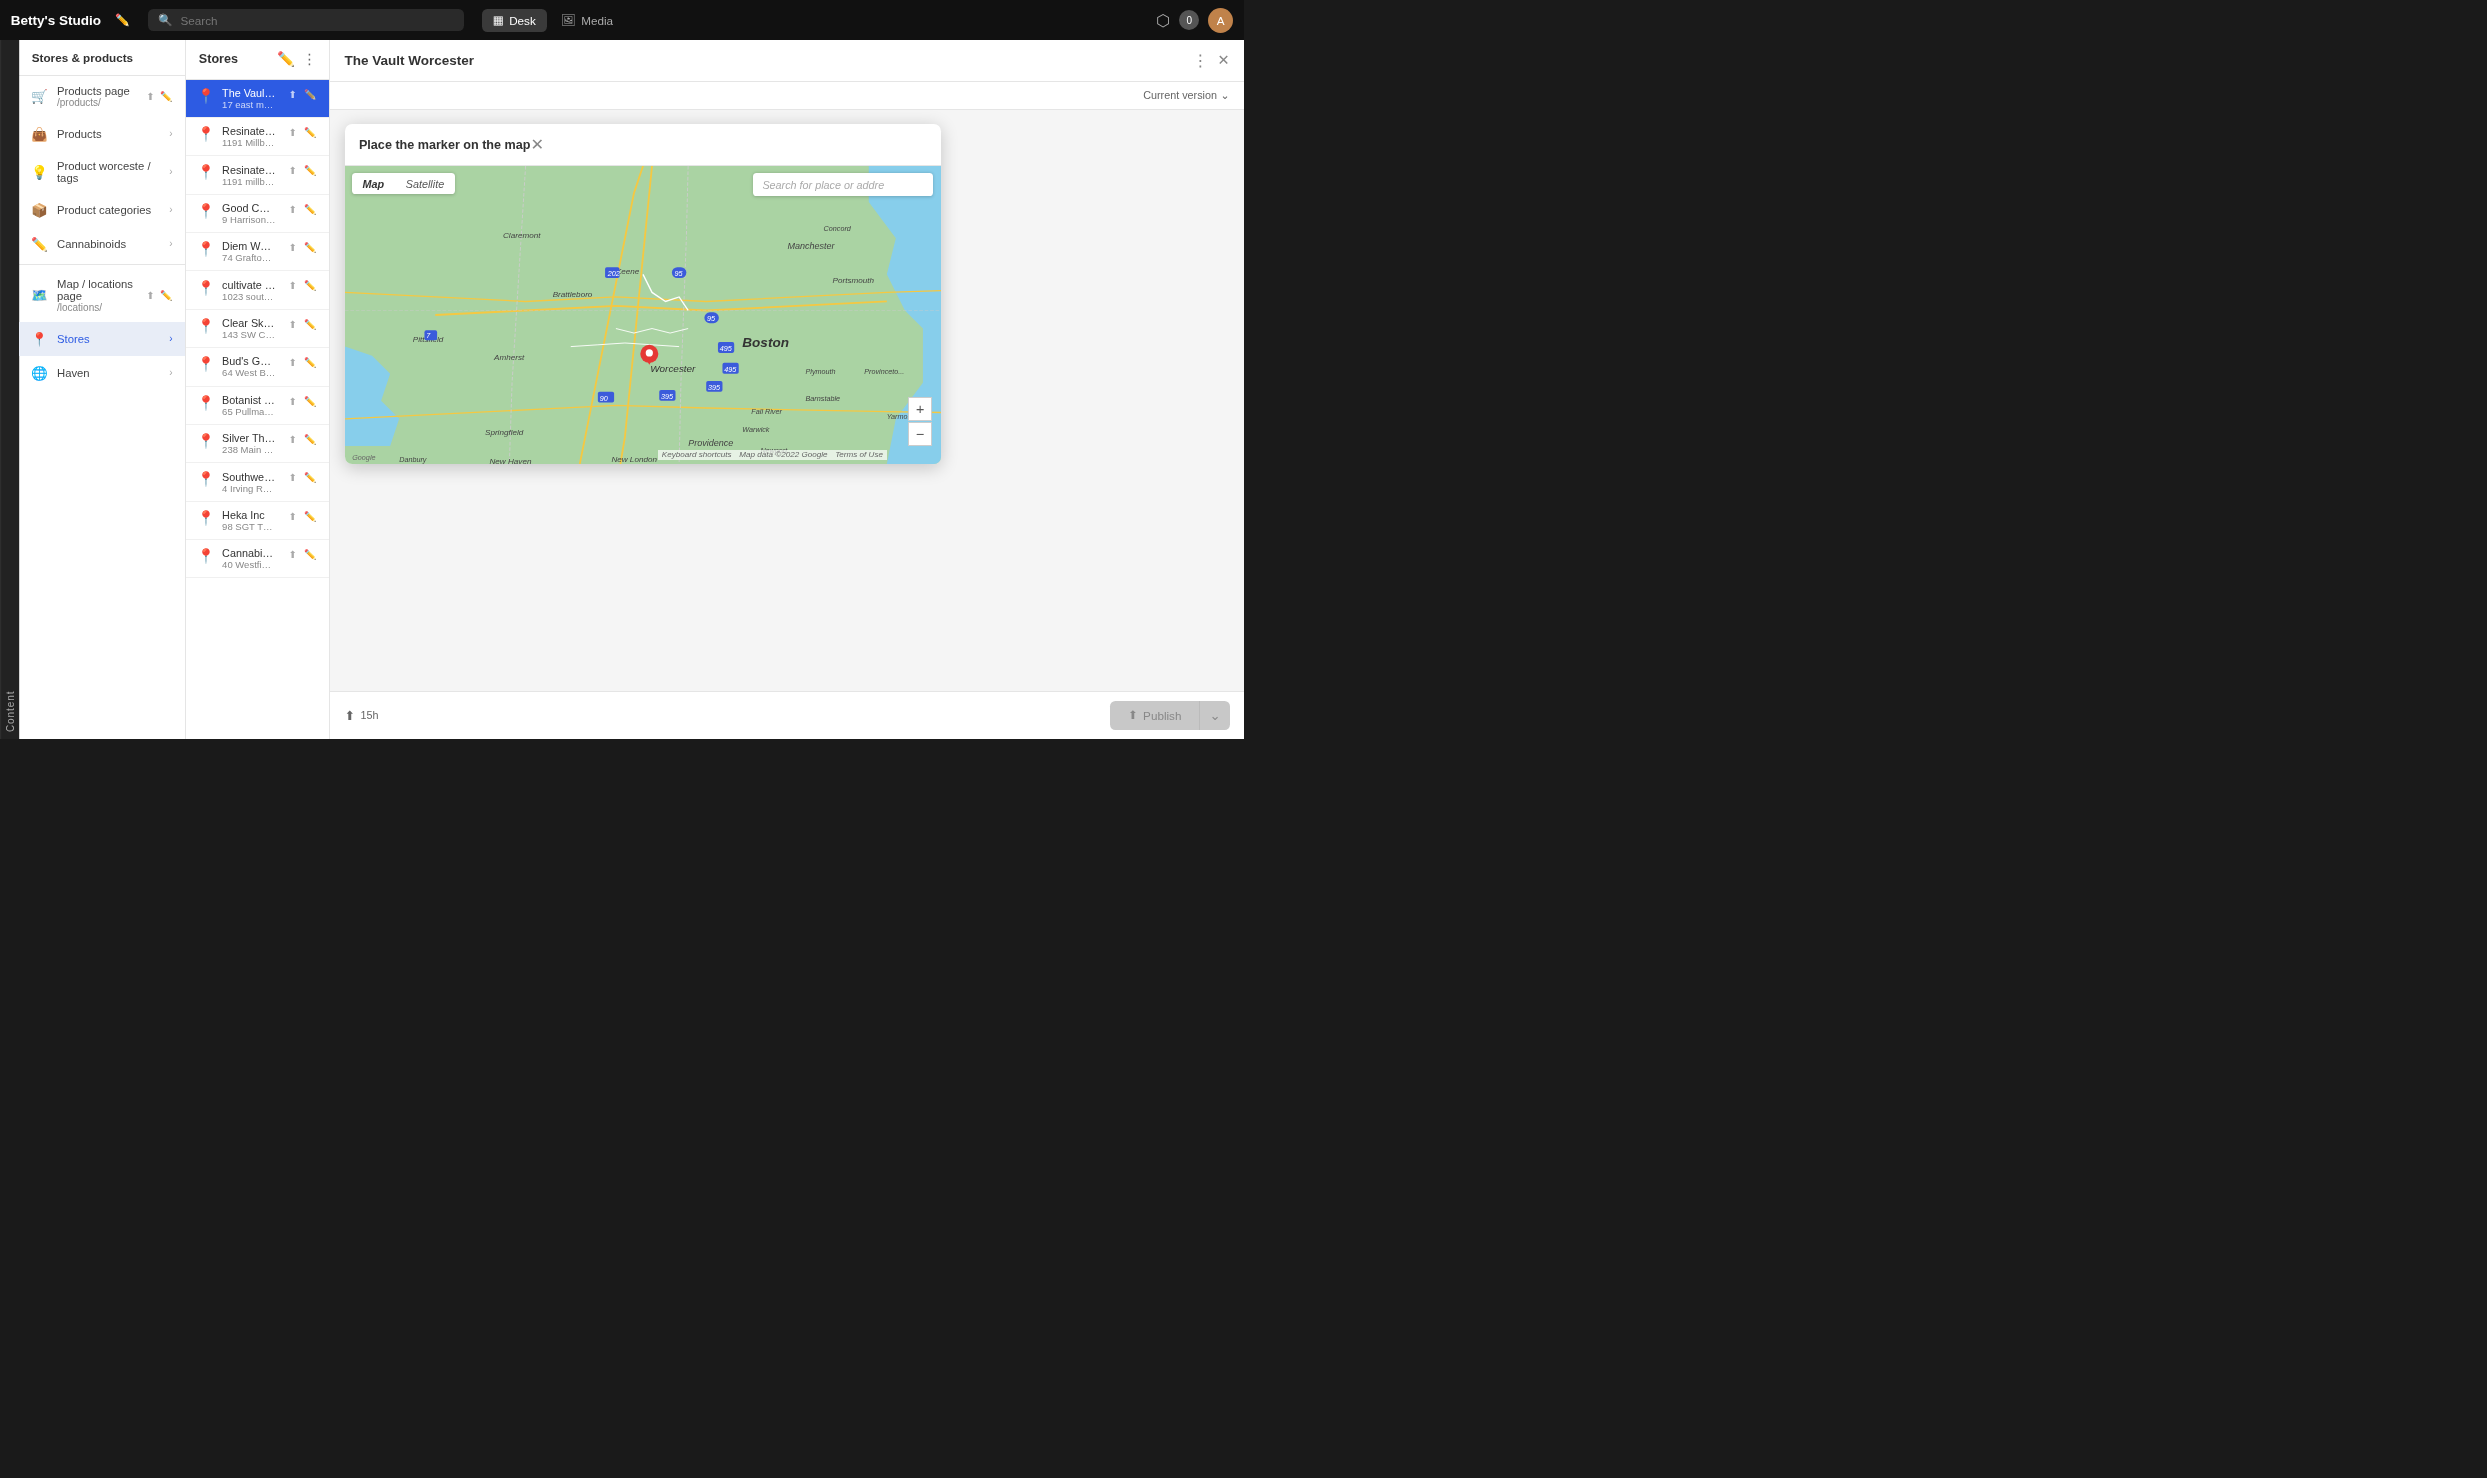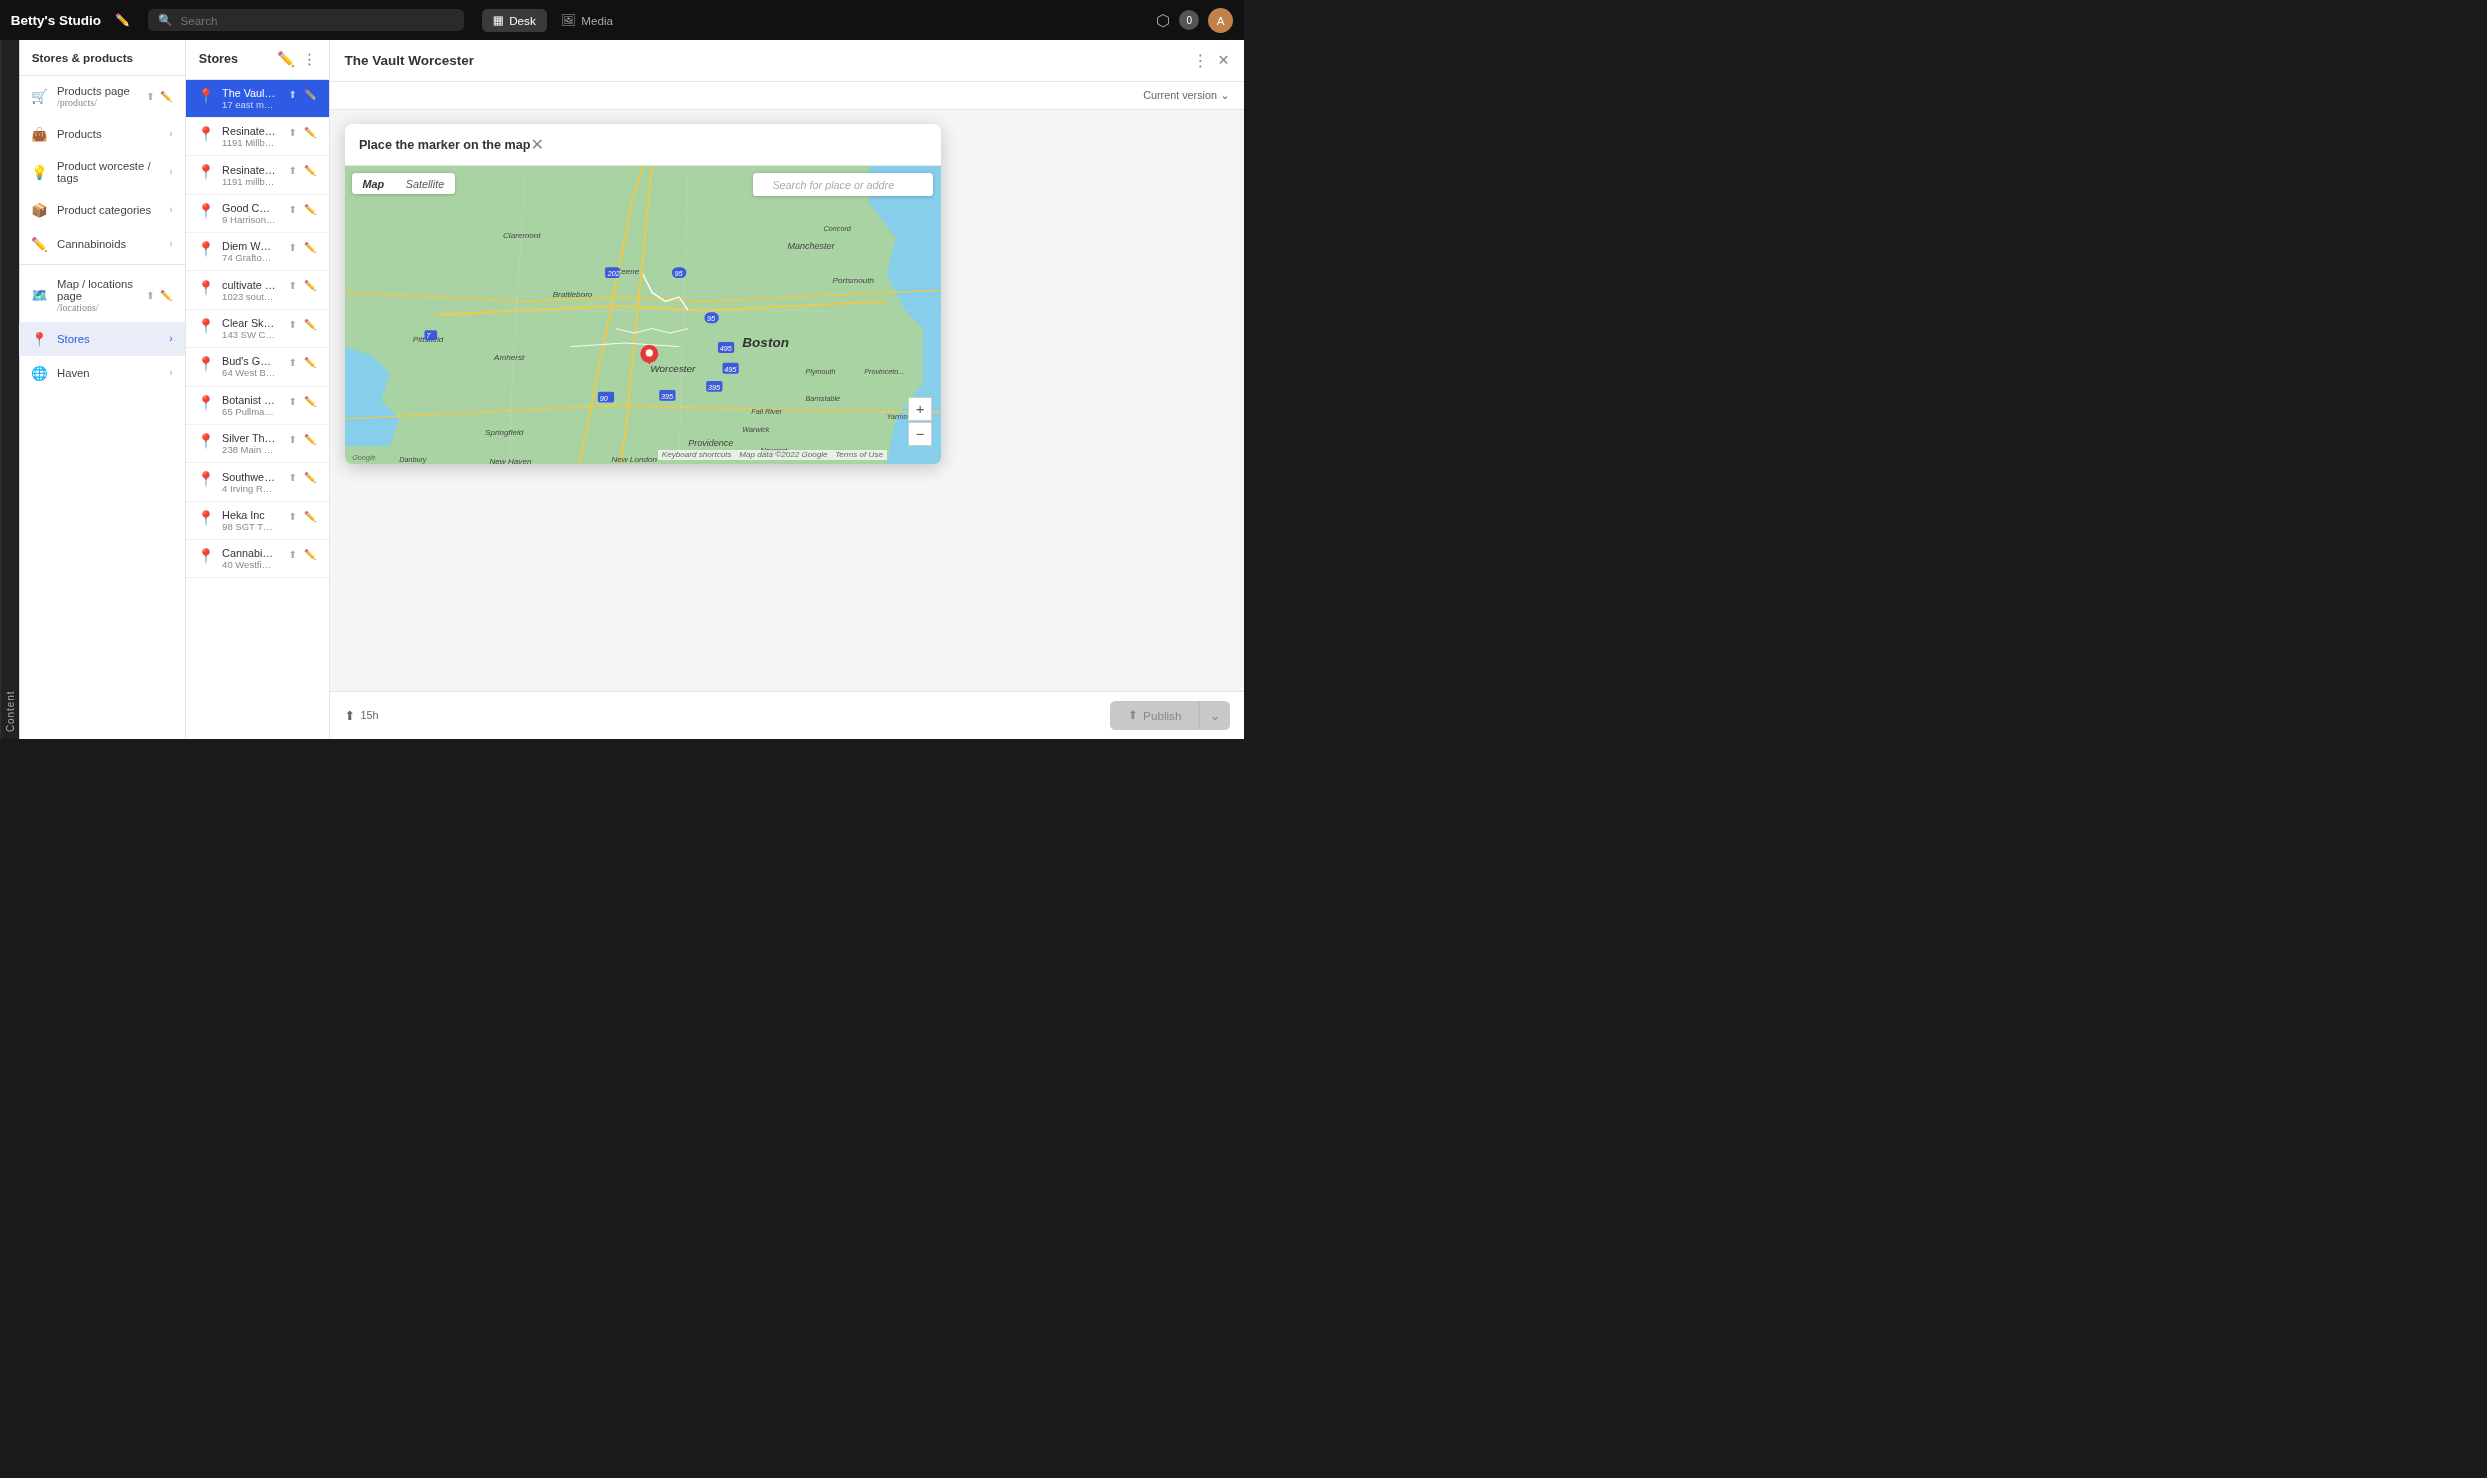--- a/index.html
+++ b/index.html
@@ -51,21 +51,21 @@
     .sidebar-header { padding: 10.8px 12.6px; font-weight: 600; font-size: 11.7px; color: #333; border-bottom: 0.9px solid #e5e5e5; }
     .sidebar-item {
       display: flex; align-items: center; gap: 9px; padding: 9px 12.6px;
       cursor: pointer; color: #444; font-size: 11.3px; position: relative;
     }
     .sidebar-item.active { background: #e8edf7; color: #2d5be3; }
     .sidebar-item .icon { font-size: 13.5px; width: 16.2px; text-align: center; flex-shrink: 0; }
     .sidebar-item .chevron { margin-left: auto; font-size: 10px; color: #aaa; }
     .sidebar-item .actions { display: flex; gap: 5.4px; margin-left: auto; }
     .sidebar-divider { height: 0.9px; background: #e5e5e5; margin: 3.6px 0; }
-    .sidebar-sub { font-size: 10px; color: #888; font-family: Liberation Serif, serif; }
+    .sidebar-sub { font-size: 10px; color: #888; }
 
     
     .middle-panel {
       width: 144px; background: #fff; border-right: 0.9px solid #e5e5e5;
       display: flex; flex-direction: column; flex-shrink: 0;
     }
     .middle-header {
       display: flex; align-items: center; justify-content: space-between;
       padding: 10.8px 12.6px; border-bottom: 0.9px solid #e5e5e5;
     }
@@ -446,21 +446,21 @@
           <div class="map-tabs">
             <div class="map-tab active">
               <span>Map</span>
             </div>
             <div class="map-tab">
               <span>Satellite</span>
             </div>
           </div>
 
           <div class="map-search">
-            <span style="color:#aaa;font-size:10.8px;margin-left:10px;">Search for place or addre</span>
+            <span style="color:#aaa;font-size:10.8px;">Search for place or addre</span>
           </div>
 
           <svg class="map-svg" viewBox="0 0 660 330" xmlns="http://www.w3.org/2000/svg" style="height:298px;">
 
             <rect width="660" height="330" fill="#aad3a3"></rect>
 
             <path d="M580,0 L660,0 L660,330 L600,330 L610,280 L640,240 L640,180 L620,160 L600,120 L610,80 L580,40 Z" fill="#87CEEB"></path>
             <path d="M0,200 L30,210 L50,230 L40,260 L60,280 L50,310 L0,310 Z" fill="#87CEEB"></path>
 
             <path d="M100,165 L200,160 L300,155 L400,160 L500,155 L600,150" stroke="#f5c842" stroke-width="2" fill="none"></path>

